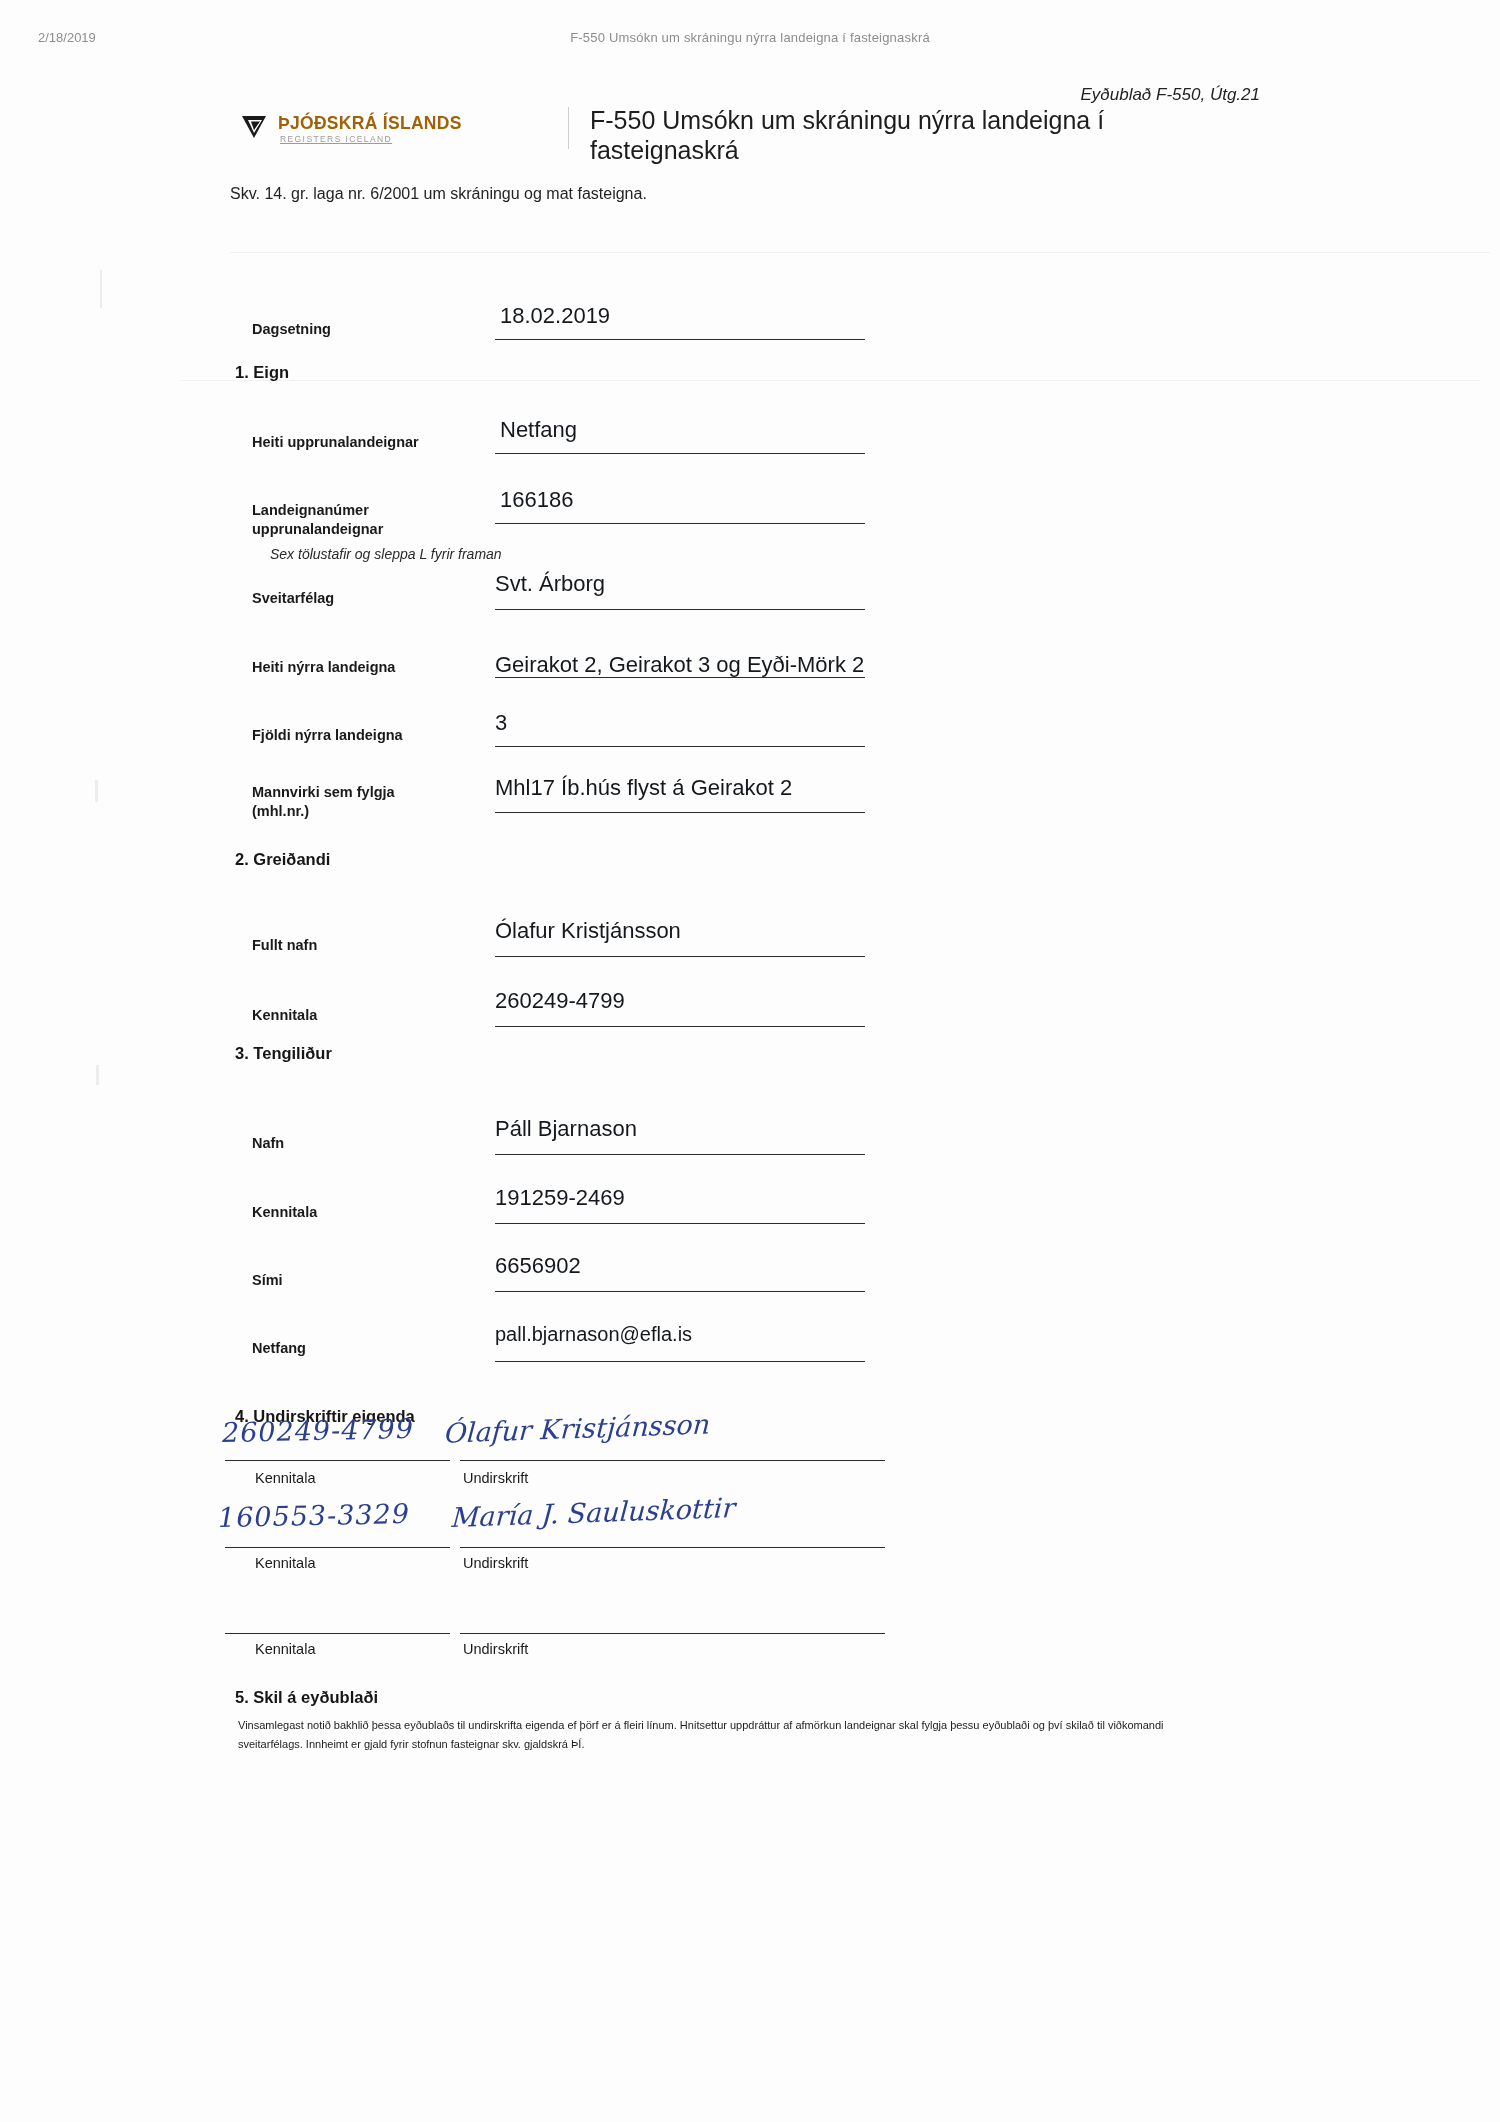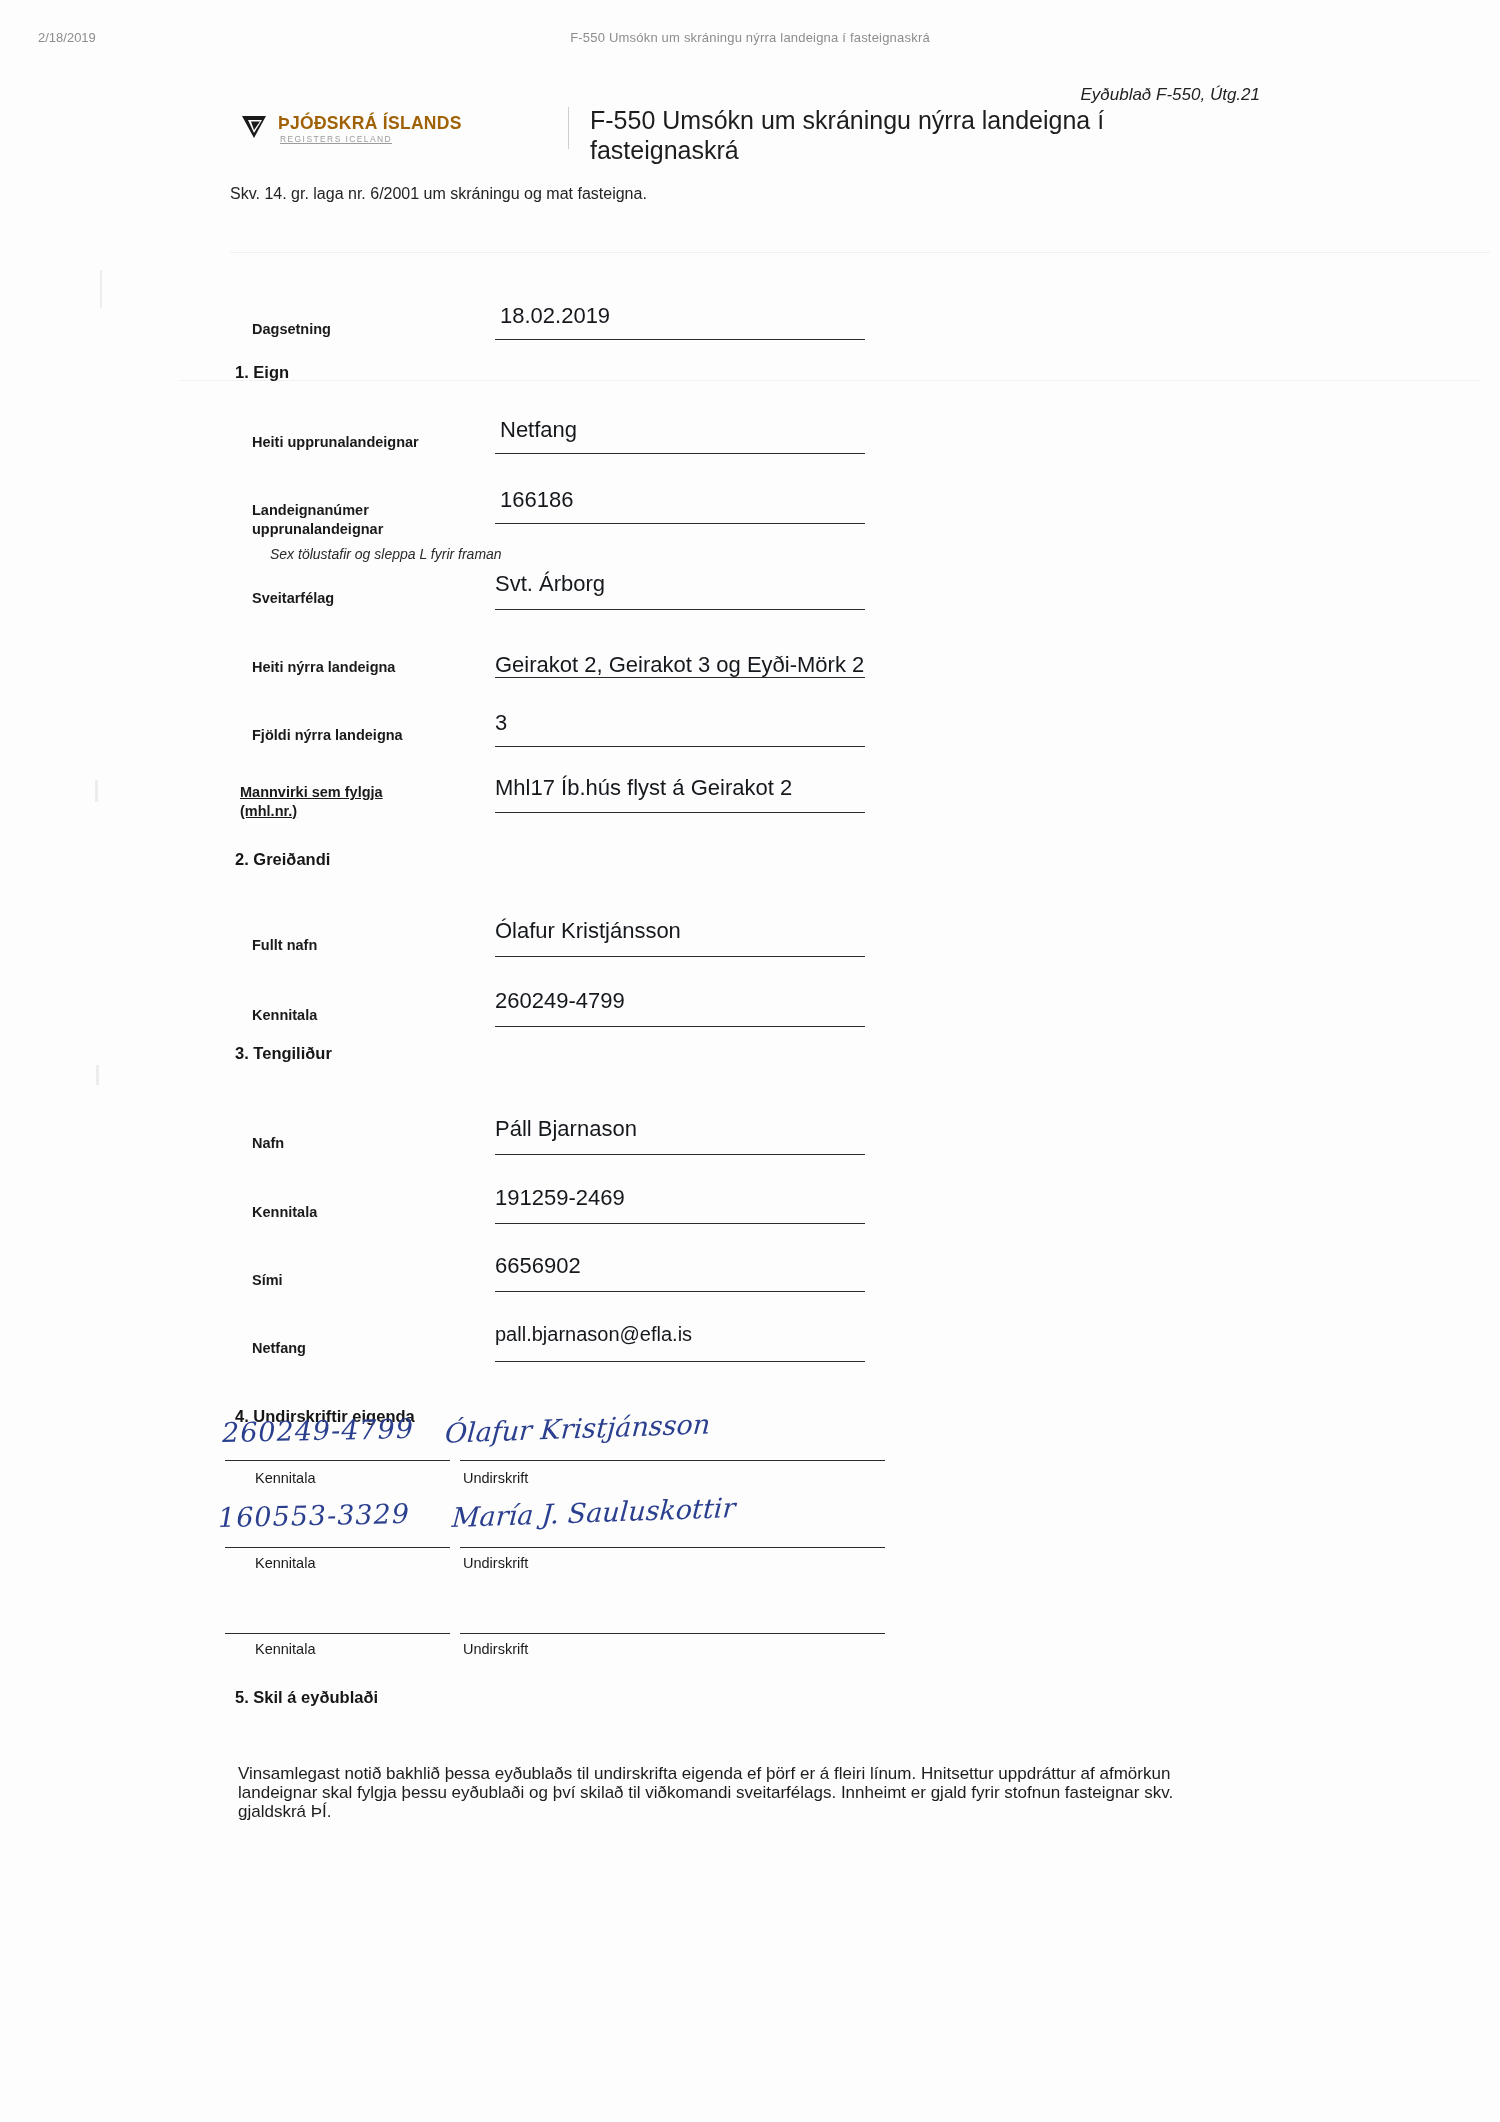--- a/index.html
+++ b/index.html
@@ -190,25 +190,24 @@
   }
   .sig-caption {
     position: absolute;
     font-size: 14.5px;
     color: #1a1a1a;
   }
 
   
   .closing {
     position: absolute;
-    font-size: 17px;
+    font-size: 11px;
     line-height: 19px;
     color: #1d1d1d;
     width: 1000px;
-    margin-top: 48px;
   }
 
   
   .artifact {
     position: absolute;
     background: #ededed;
   }
 </style>
 </head>
 <body>
@@ -269,21 +268,21 @@
     <div class="rule" style="left:265px;top:524px;width:370px;"></div>
 
     <div class="row-label" style="left:22px;top:573px;">Heiti nýrra landeigna</div>
     <div class="row-value" style="left:265px;top:555px;margin-top:12px;">Geirakot 2, Geirakot 3 og Eyði-Mörk 2</div>
     <div class="rule" style="left:265px;top:592px;width:370px;"></div>
 
     <div class="row-label" style="left:22px;top:641px;">Fjöldi nýrra landeigna</div>
     <div class="row-value" style="left:265px;top:625px;">3</div>
     <div class="rule" style="left:265px;top:661px;width:370px;"></div>
 
-    <div class="row-label" style="left:10px;top:698px;width:220px;text-decoration:underline;">Mannvirki sem fylgja<br>(mhl.nr.)</div>
+    <div class="row-label" style="left:22px;top:698px;width:220px;">Mannvirki sem fylgja<br>(mhl.nr.)</div>
     <div class="row-value" style="left:265px;top:690px;">Mhl17 Íb.hús flyst á Geirakot 2</div>
     <div class="rule" style="left:265px;top:727px;width:370px;"></div>
 
     <div class="section-title" style="left:5px;top:765px;">2. Greiðandi</div>
 
     <div class="row-label" style="left:22px;top:851px;">Fullt nafn</div>
     <div class="row-value" style="left:265px;top:833px;">Ólafur Kristjánsson</div>
     <div class="rule" style="left:265px;top:871px;width:370px;"></div>
 
     <div class="row-label" style="left:22px;top:921px;">Kennitala</div>

